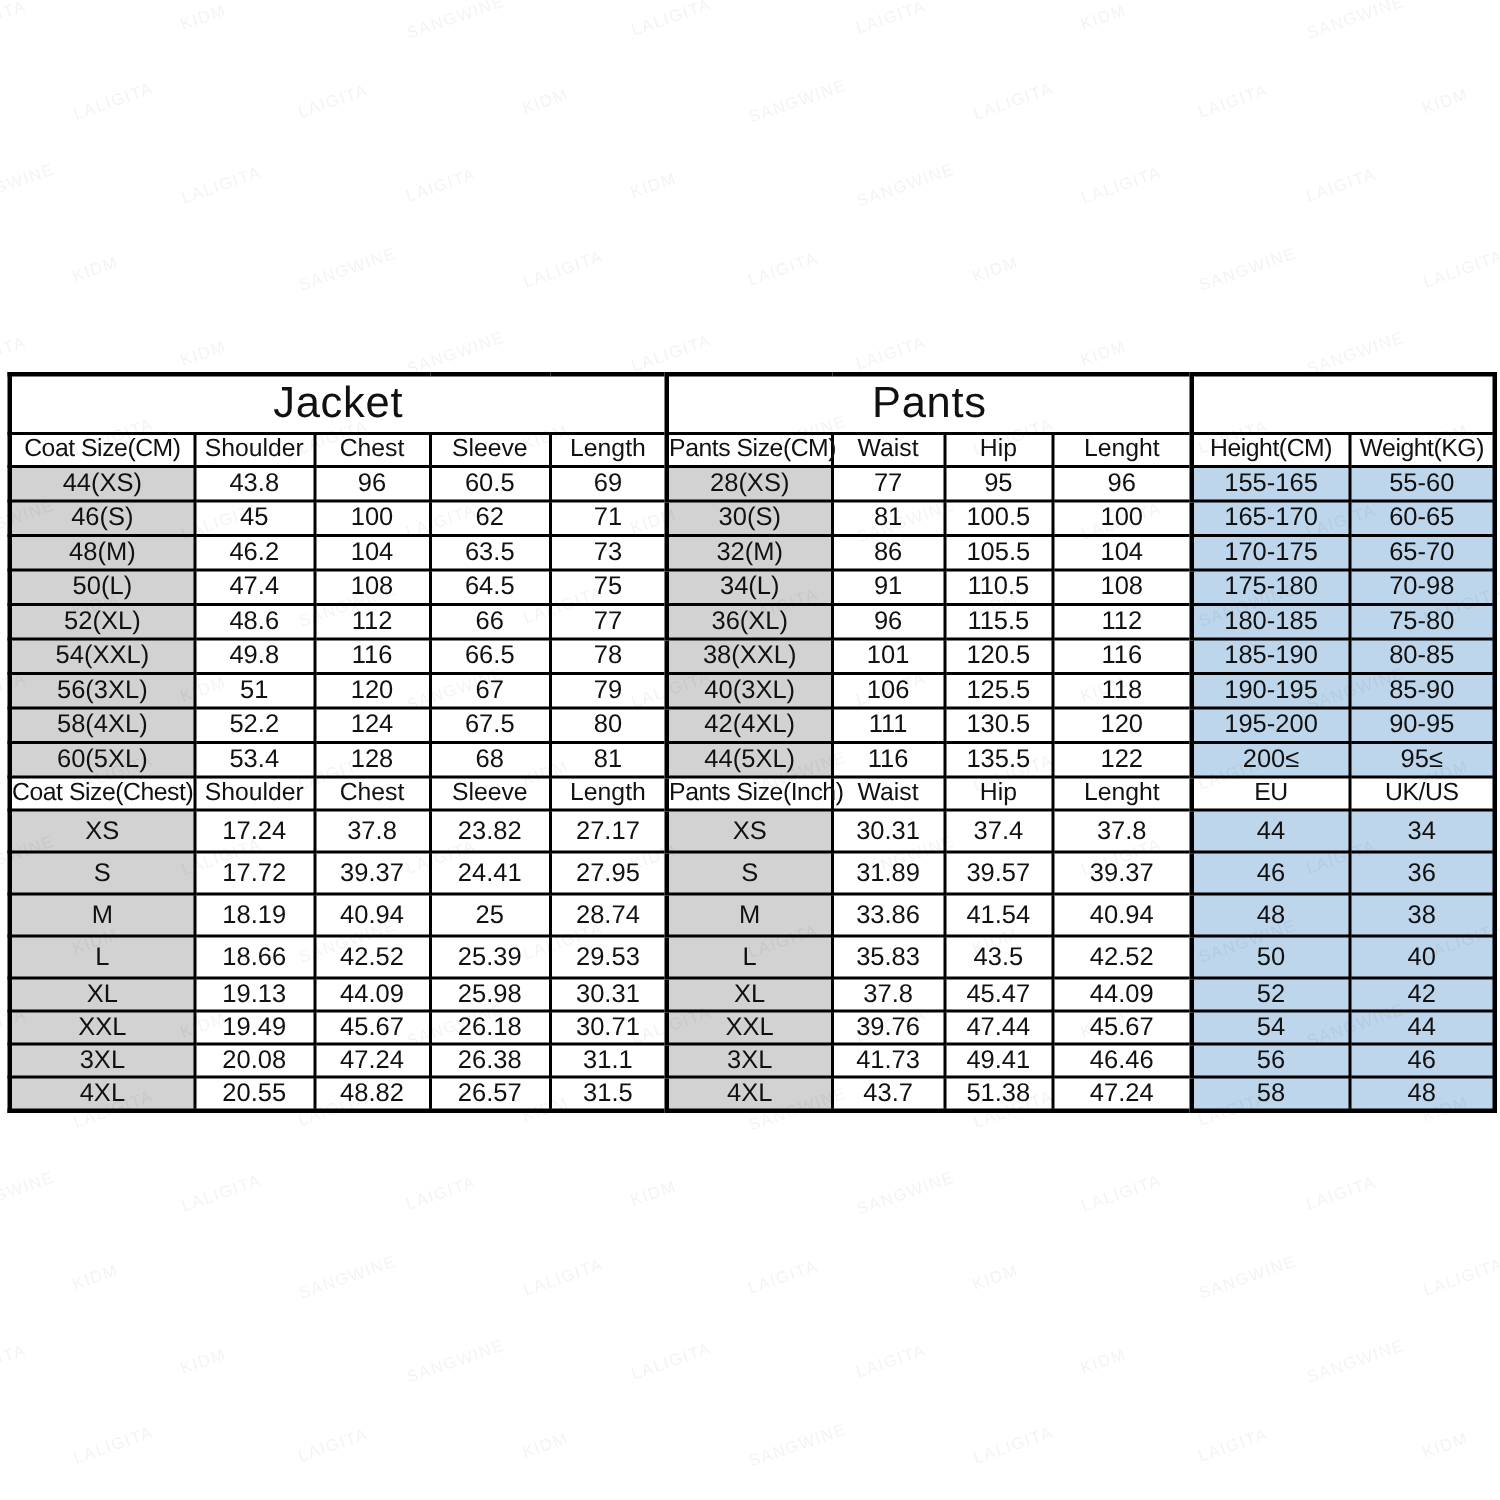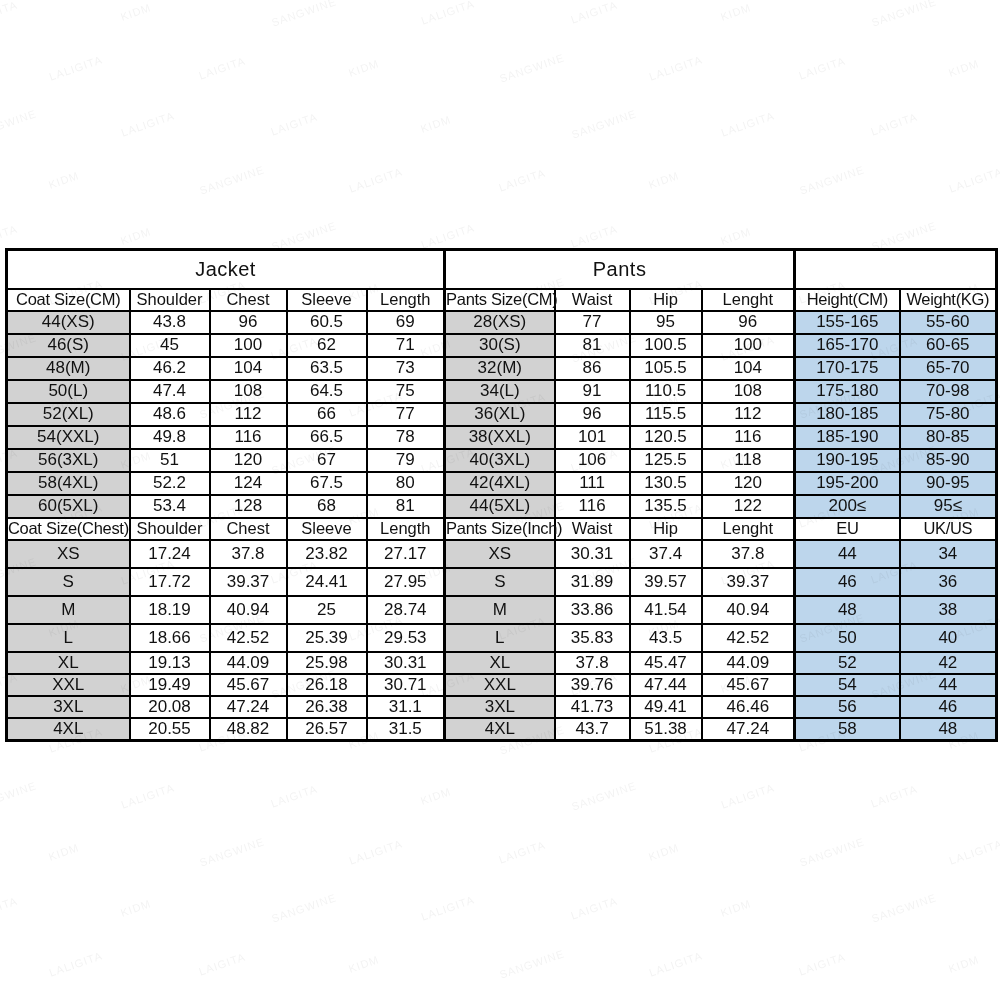--- a/index.html
+++ b/index.html
@@ -56,21 +56,21 @@
   td.lab{background:var(--gray);}
   td.blue{background:var(--blue);}
   td.head{background:#ffffff;font-size:16.5px;}
   td.head.lab, td.head.blue{background:#ffffff;letter-spacing:-0.3px;}
   tr.r-title{height:39px;}
   tr.r-hd{height:22px;}
   tr.r-cm{height:23px;}
   tr.r-inch-tall{height:28px;}
   tr.r-inch{height:22px;}
   td.title{
-    font-size:20px;
+    font-size:29px;
     letter-spacing:0.5px;
   }
 </style>
 </head>
 <body>
 
 <div class="stage">
 
   <div class="watermark" id="watermark-layer">
       <span style="left: -30px; top: 6px;">LAIGITA</span>

